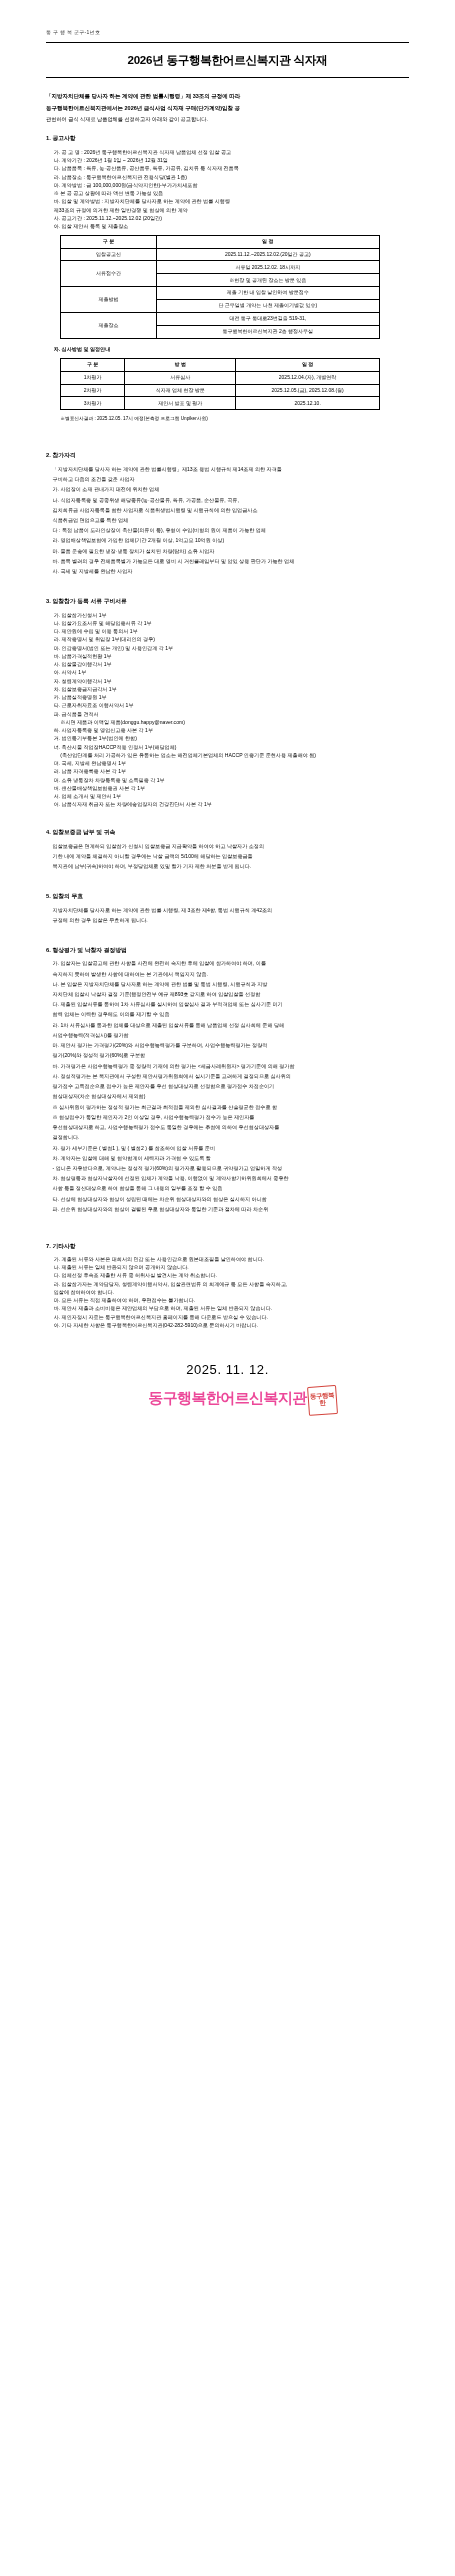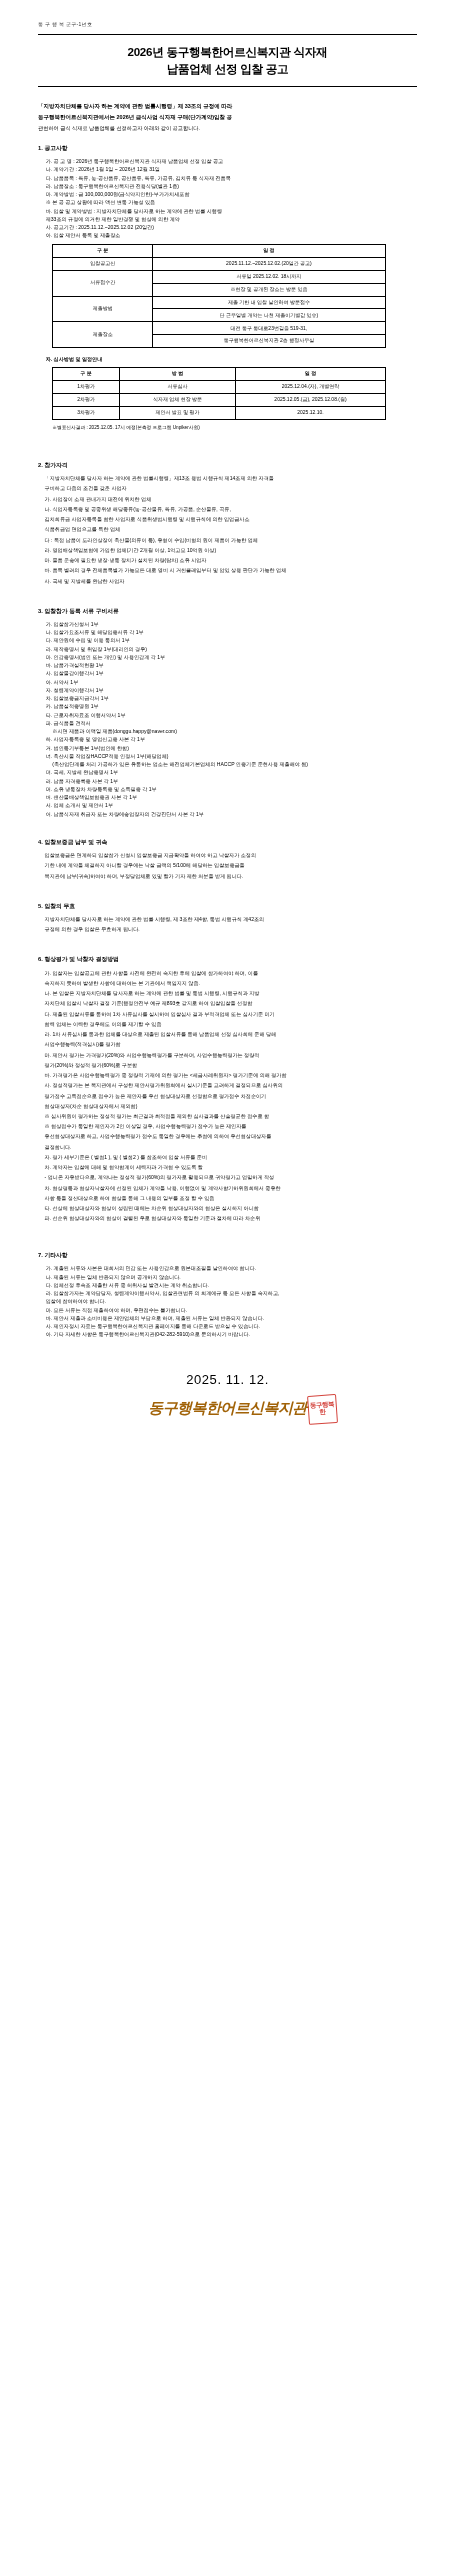--- a/index.html
+++ b/index.html
@@ -10,21 +10,21 @@
   body {
     font-family: "Liberation Sans", sans-serif;
     color: #000000;
   }
   .page {
     width: 455px;
     min-height: 2576px;
     margin: 0 auto;
     background: #ffffff;
     position: relative;
-    padding: 4px;
+    padding: 12px;
     box-sizing: border-box;
   }
   .inner {
     padding: 16.5px 34px 22px 34px;
   }
   .doc-code {
     font-size: 5px;
     color: #333;
     letter-spacing: 0.3px;
     margin-bottom: 7.7px;
@@ -113,22 +113,21 @@
     margin-bottom: 12px;
   }
   .sign-org-wrap {
     display: inline-block;
     position: relative;
   }
   .sign-org {
     font-size: 15px;
     font-weight: bold;
     letter-spacing: -0.6px;
-    color: #a16207;
-    font-style: italic;
+    color: #ec4899;
   }
   .stamp {
     position: absolute;
     right: -30px;
     top: -3.3px;
     width: 26.5px;
     height: 26.5px;
     border: 1.4px solid #d0342c;
     border-radius: 1.7px;
     color: #d0342c;
@@ -150,21 +149,20 @@
 </head>
 <body>
 
 <div class="page">
   <div class="inner">
 
     <div class="doc-code">동 구 행 복   군구-1년호</div>
 
     <div class="title-box">
       <div class="title-line">2026년 동구행복한어르신복지관 식자재</div>
-      <div class="title-line">납품업체 선정 입찰 공고</div>
     </div>
 
     <div class="lead-strong">「지방자치단체를 당사자 하는 계약에 관한 법률시행령」제 33조의 규정에 따라</div>
     <div class="lead-strong">동구행복한어르신복지관에서는 2026년 급식사업 식자재 구매(단가계약)입찰 공</div>
     <div class="lead-end">관현하여 금식 식재료 납품업체를 선정하고자 아래와 같이 공고합니다.</div>
 
     <div class="sec-title">1. 공고사항</div>
     <div>
       <div class="item">가. 공 고 명 : 2026년 동구행복한어르신복지관 식자재 납품업체 선정 입찰 공고</div>
       <div class="item">나. 계약기간 : 2026년 1월 1일 ~ 2026년 12월 31일</div>

